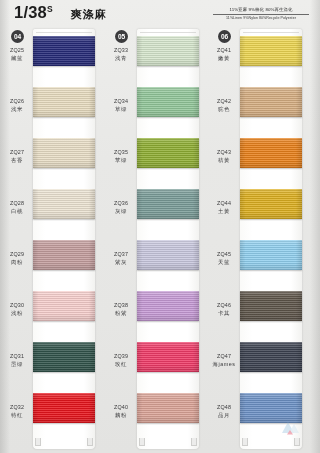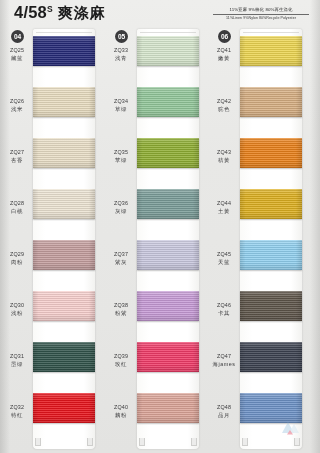--- a/index.html
+++ b/index.html
@@ -25,21 +25,21 @@
   }
 
   
   #header{position:absolute;left:0;top:0;width:320px;height:27px;}
   #title{
     position:absolute;left:14px;top:3px;
     font-size:16.5px;font-weight:bold;color:#1d1d1d;
     letter-spacing:.2px;white-space:nowrap;
   }
   #title .sup{font-size:8.5px;vertical-align:super;font-weight:bold;}
-  #title .cn{font-size:15px;margin-left:5px;letter-spacing:1px;}
+  #title .cn{font-size:11px;margin-left:18px;letter-spacing:1px;}
 
   #composition{
     position:absolute;right:11px;top:7px;
     text-align:center;width:96px;
   }
   #comp-cn{
     font-size:4.4px;color:#2b2b2b;letter-spacing:.1px;
     border-bottom:.5px solid #6a6a6a;padding-bottom:.6px;
     line-height:6px;white-space:nowrap;
   }
@@ -131,21 +131,21 @@
     position:absolute;right:18px;bottom:16px;width:22px;height:20px;opacity:.55;
   }
 </style>
 </head>
 <body>
 
 <div id="sheet">
 
   <div id="header">
     <div id="title">
-      <span>4/58</span><span class="sup">S</span><span class="cn">爽涤麻</span>
+      <span>1/38</span><span class="sup">S</span><span class="cn">爽涤麻</span>
     </div>
     <div id="composition">
       <div id="comp-cn">11%亚麻 9%棉化 80%再生涤化</div>
       <div id="comp-en">11%Linen 9%Nylon 80%Recycle Polyester</div>
     </div>
   </div>
 
   <div class="column" id="col-0">
       <div class="badge">04</div>
       <div class="card">

